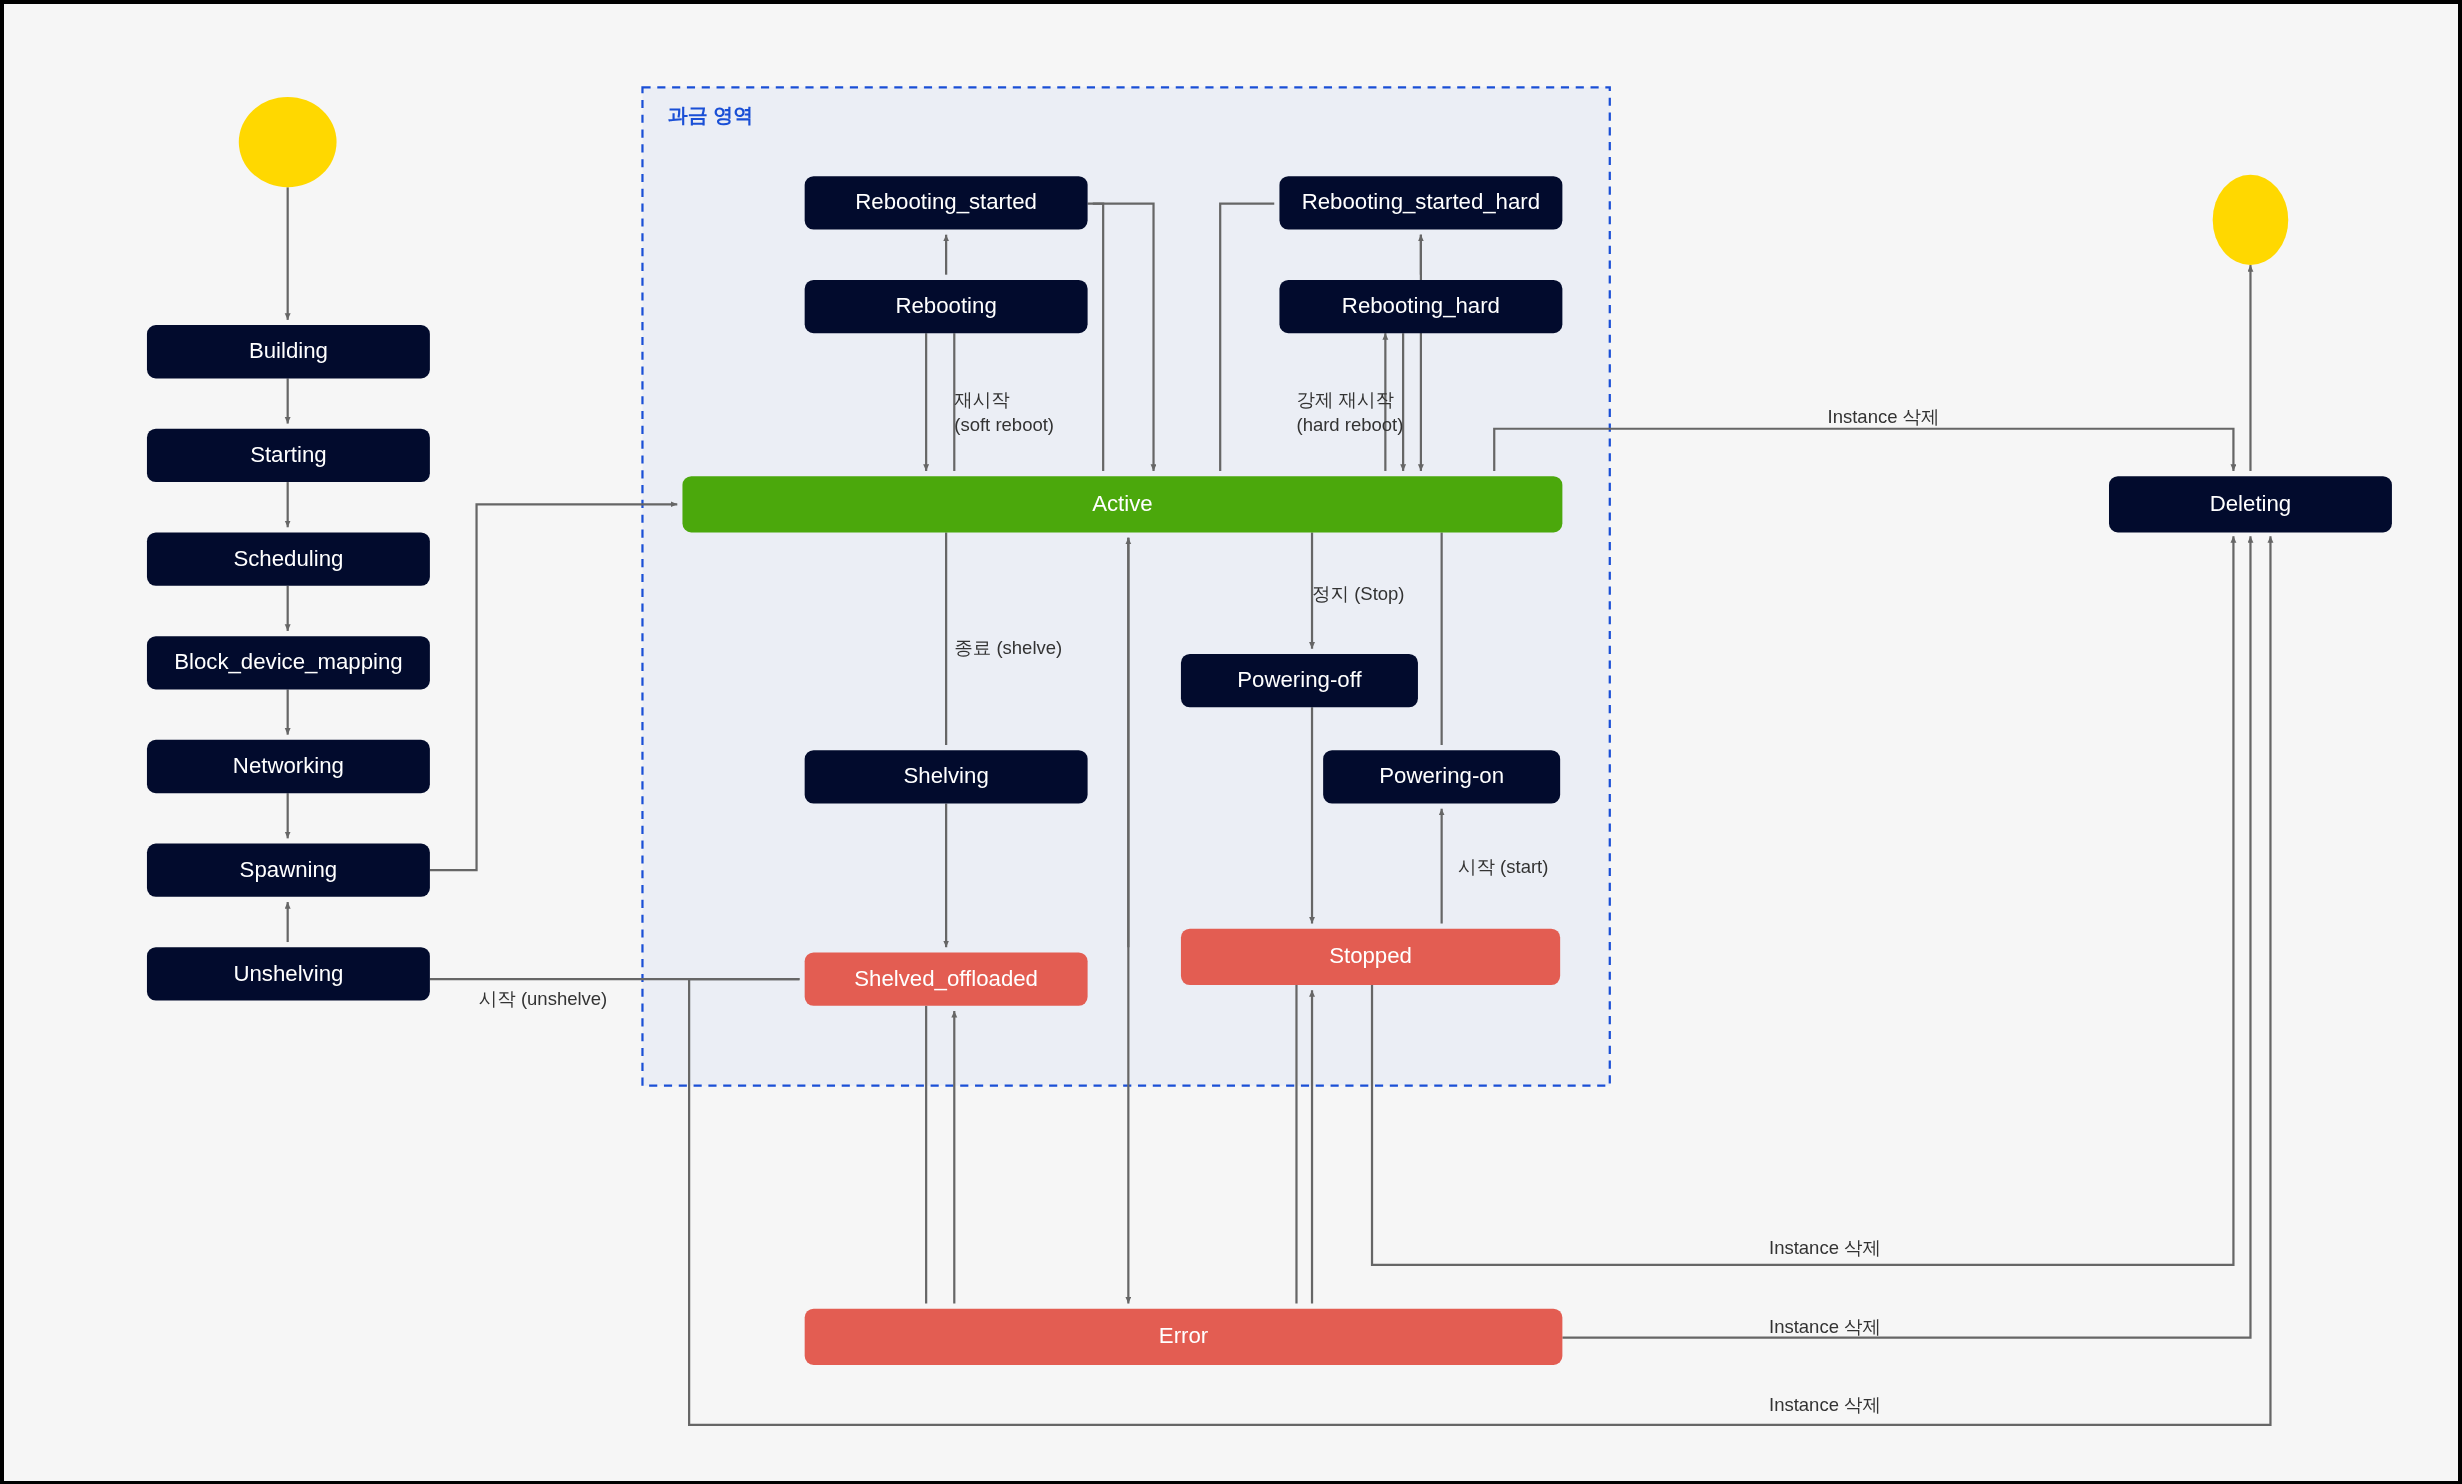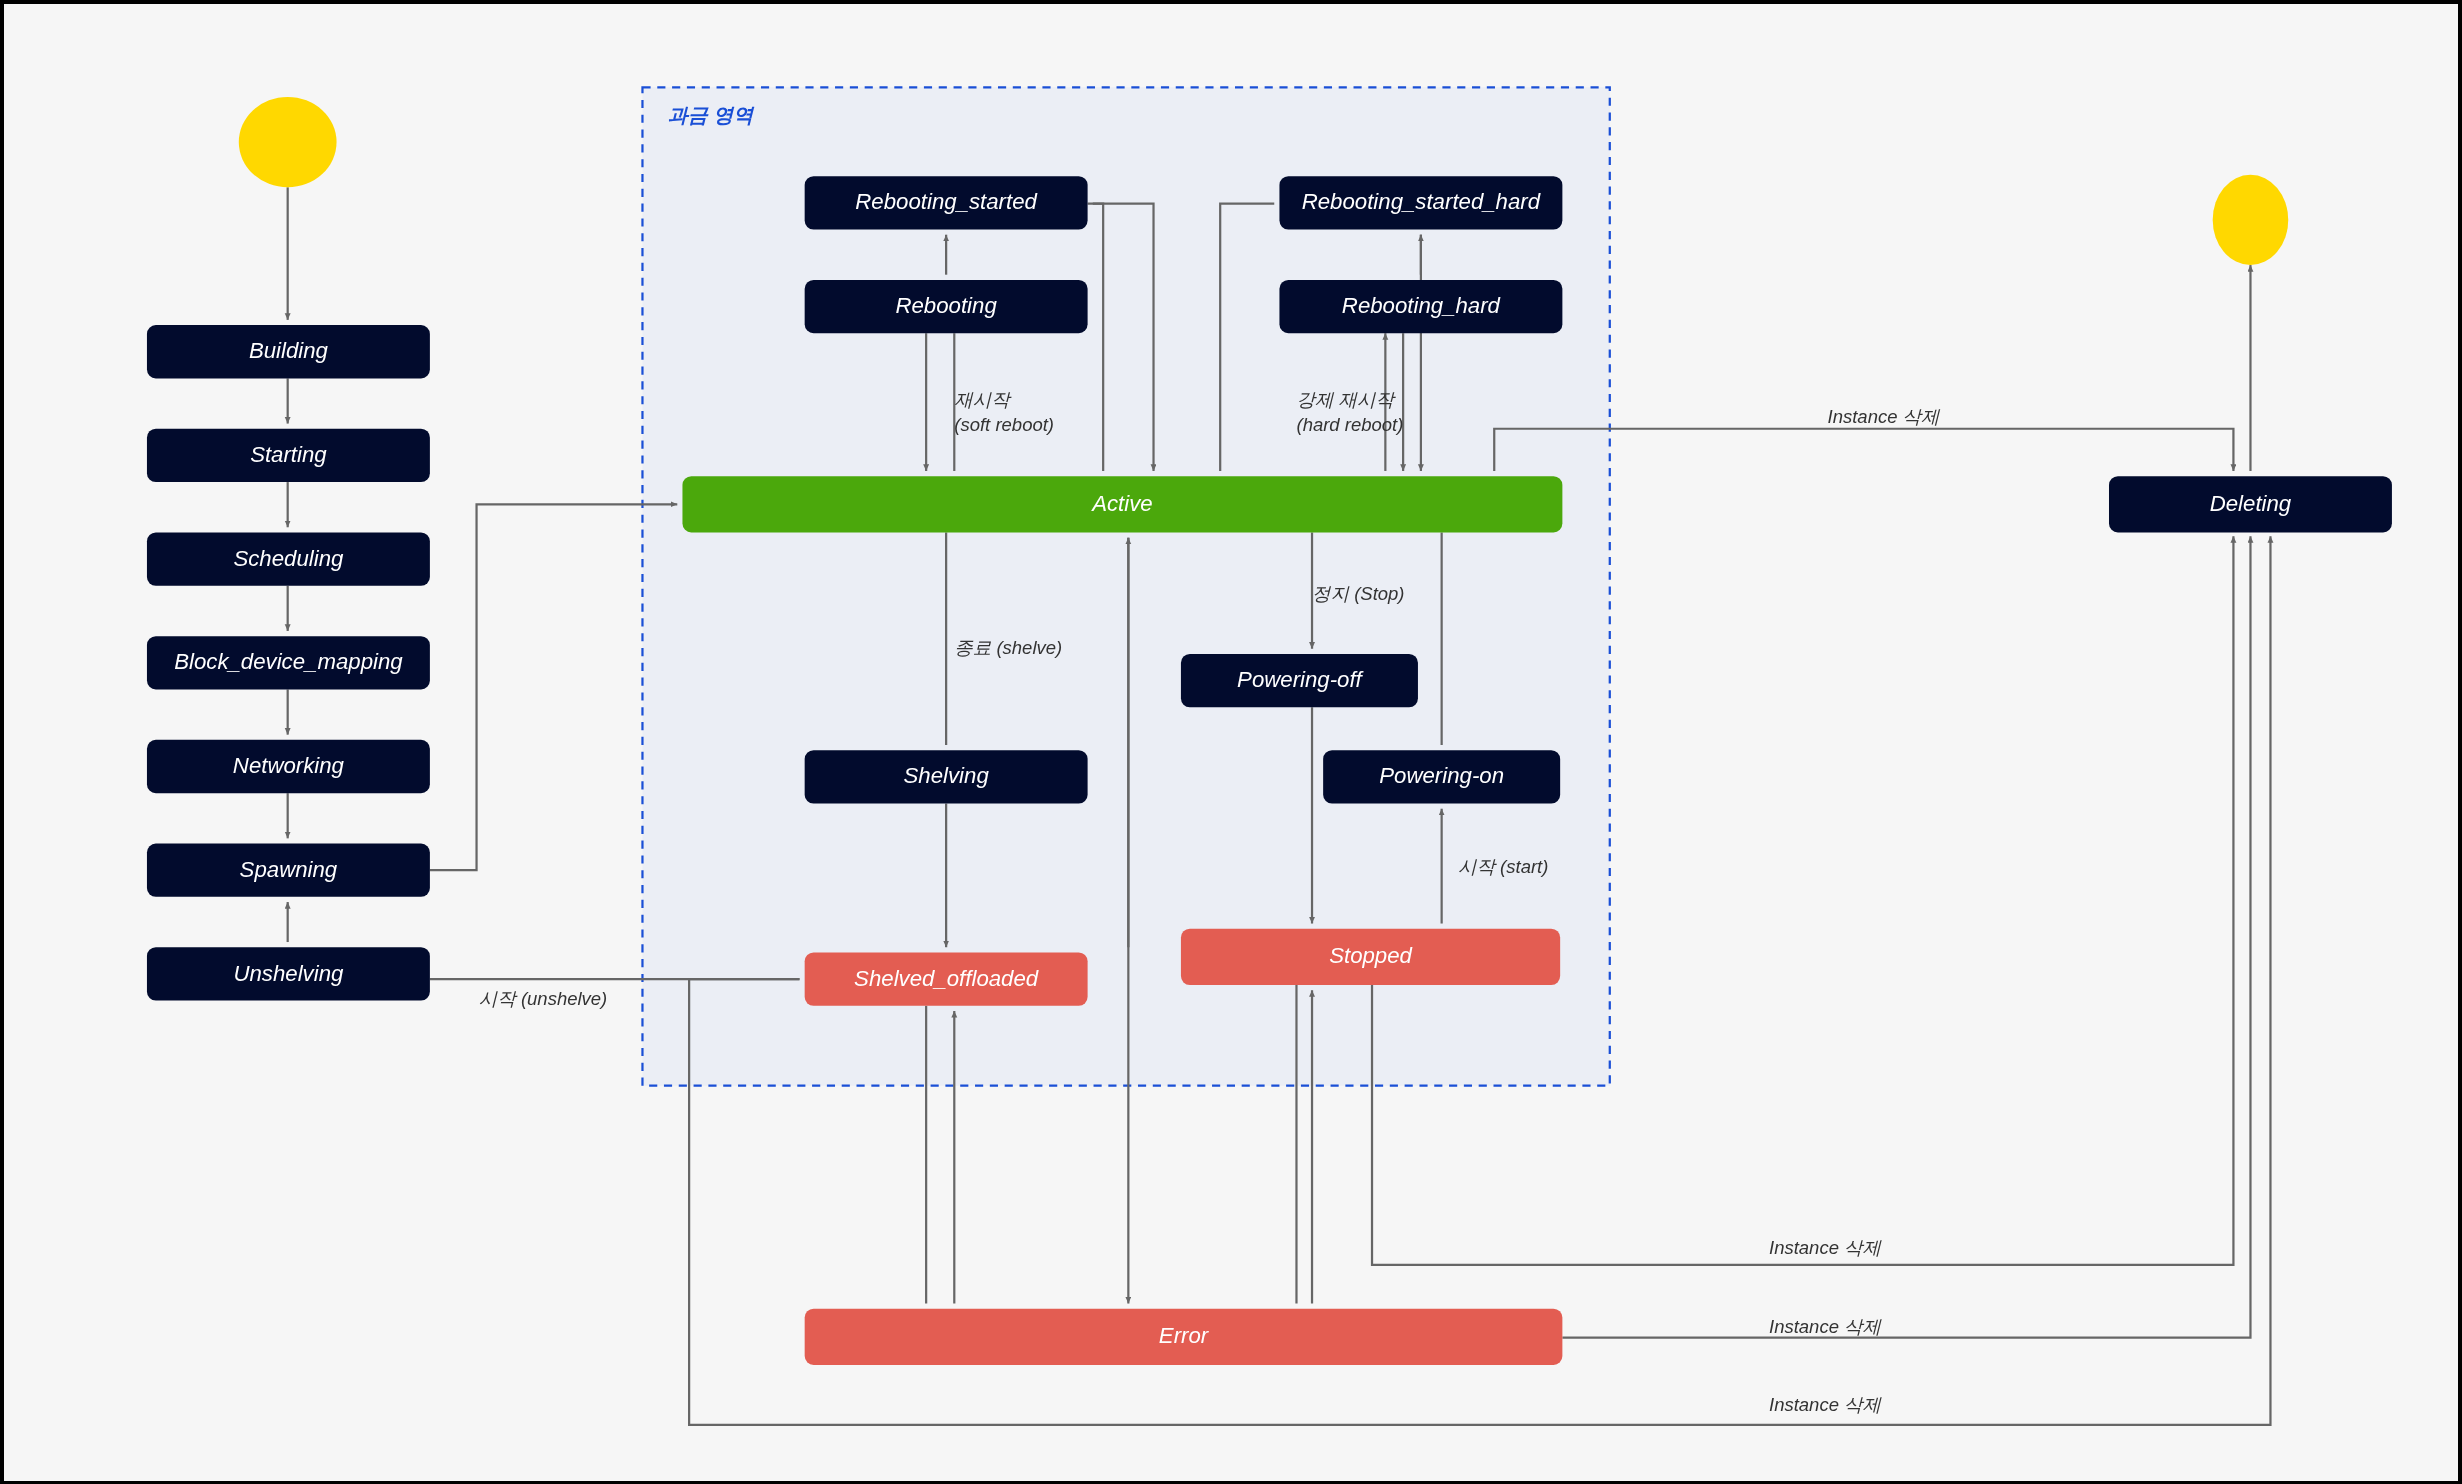--- a/index.html
+++ b/index.html
@@ -4,21 +4,20 @@
 <style>
   html,body{margin:0;padding:0;background:#ffffff;}
   body{font-family:"Liberation Sans", sans-serif;}
   #stage{
     position:relative;
     width:2462px;height:1485px;
     background:#f6f6f6;
     border:4.4px solid #000000;
     box-sizing:border-box;
     overflow:hidden;
-    font-style:italic;
   }
   svg.diagram{position:absolute;left:0;top:0;width:2462px;height:1485px;display:block;}
   .node-label{
     font-family:"Liberation Sans", sans-serif;
     font-size:30px;
     fill:#ffffff;
     text-anchor:middle;
     dominant-baseline:middle;
   }
   .edge-label{

